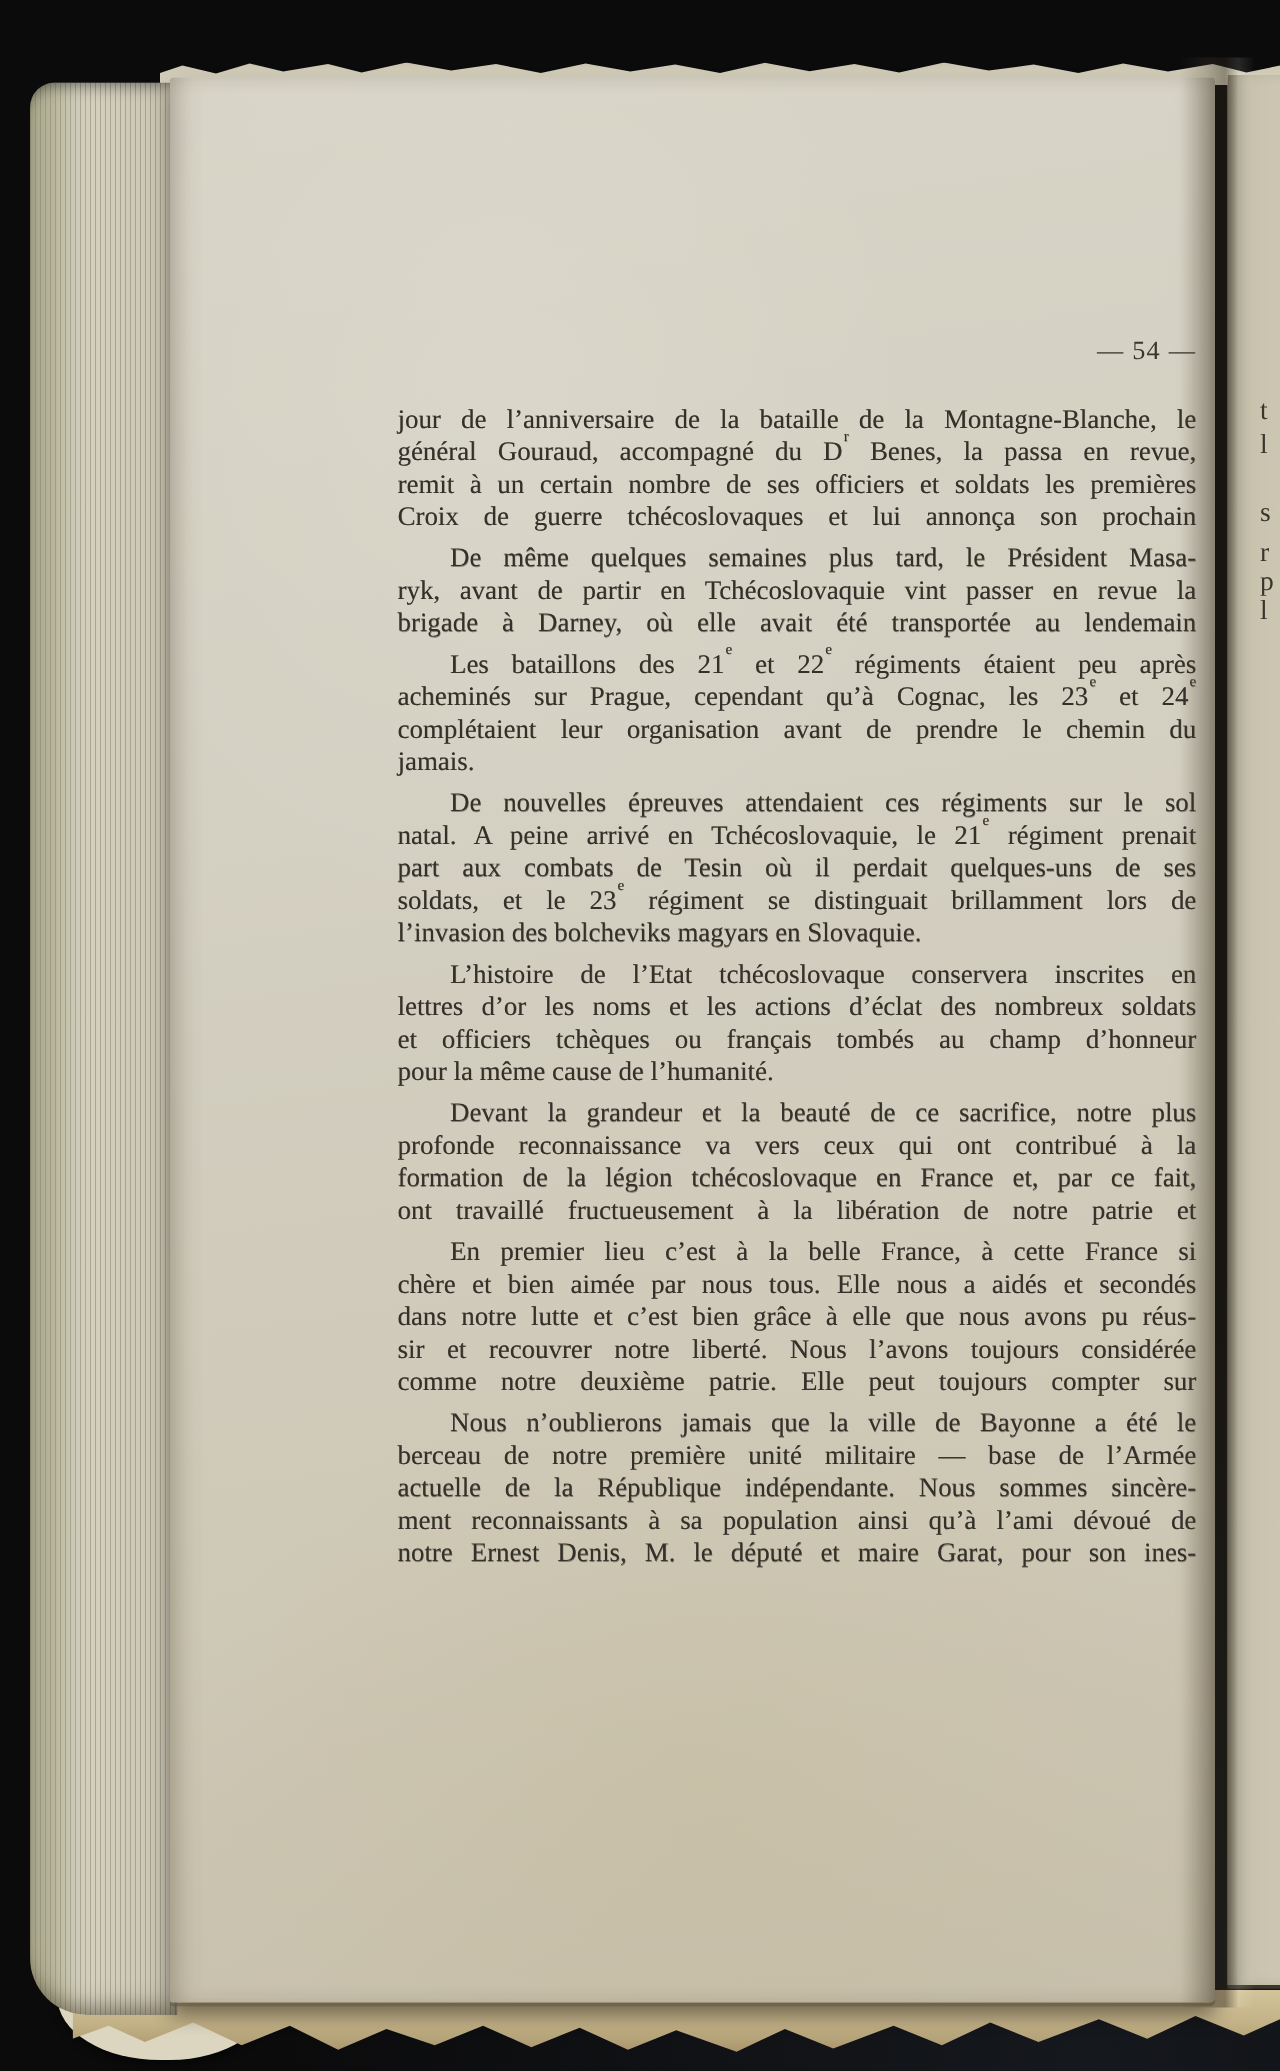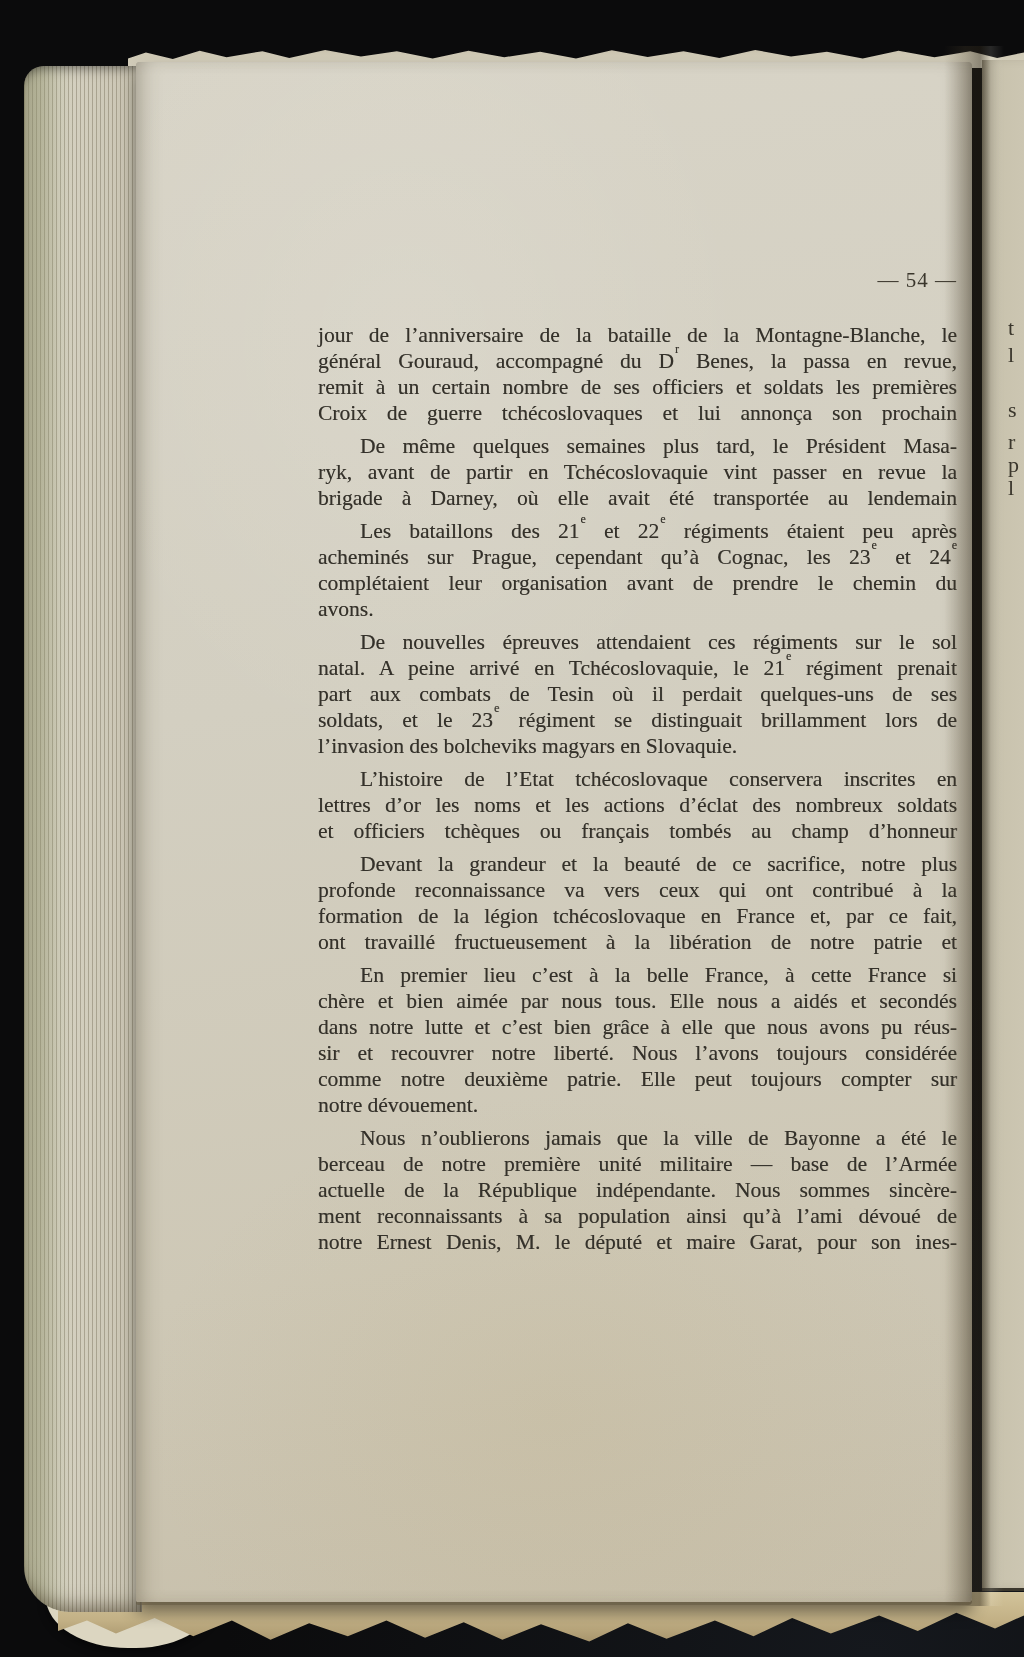--- a/index.html
+++ b/index.html
@@ -119,47 +119,47 @@
         </div>
         <div class="para">
           <div class="line indent">De même quelques semaines plus tard, le Président Masa-</div>
           <div class="line">ryk, avant de partir en Tchécoslovaquie vint passer en revue la</div>
           <div class="line">brigade à Darney, où elle avait été transportée au lendemain</div>
         </div>
         <div class="para">
           <div class="line indent">Les bataillons des 21<sup>e</sup> et 22<sup>e</sup> régiments étaient peu après</div>
           <div class="line">acheminés sur Prague, cependant qu’à Cognac, les 23<sup>e</sup> et 24<sup>e</sup></div>
           <div class="line">complétaient leur organisation avant de prendre le chemin du</div>
-          <div class="line last">avons.</div>
+          <div class="line last">jamais.</div>
         </div>
         <div class="para">
           <div class="line indent">De nouvelles épreuves attendaient ces régiments sur le sol</div>
           <div class="line">natal. A peine arrivé en Tchécoslovaquie, le 21<sup>e</sup> régiment prenait</div>
           <div class="line">part aux combats de Tesin où il perdait quelques-uns de ses</div>
           <div class="line">soldats, et le 23<sup>e</sup> régiment se distinguait brillamment lors de</div>
           <div class="line last">l’invasion des bolcheviks magyars en Slovaquie.</div>
         </div>
         <div class="para">
           <div class="line indent">L’histoire de l’Etat tchécoslovaque conservera inscrites en</div>
           <div class="line">lettres d’or les noms et les actions d’éclat des nombreux soldats</div>
           <div class="line">et officiers tchèques ou français tombés au champ d’honneur</div>
+          <div class="line last">pour la même cause de l’humanité.</div>
         </div>
         <div class="para">
           <div class="line indent">Devant la grandeur et la beauté de ce sacrifice, notre plus</div>
           <div class="line">profonde reconnaissance va vers ceux qui ont contribué à la</div>
           <div class="line">formation de la légion tchécoslovaque en France et, par ce fait,</div>
           <div class="line">ont travaillé fructueusement à la libération de notre patrie et</div>
         </div>
         <div class="para">
           <div class="line indent">En premier lieu c’est à la belle France, à cette France si</div>
           <div class="line">chère et bien aimée par nous tous. Elle nous a aidés et secondés</div>
           <div class="line">dans notre lutte et c’est bien grâce à elle que nous avons pu réus-</div>
           <div class="line">sir et recouvrer notre liberté. Nous l’avons toujours considérée</div>
           <div class="line">comme notre deuxième patrie. Elle peut toujours compter sur</div>
-          <div class="line last">notre dévouement.</div>
         </div>
         <div class="para">
           <div class="line indent">Nous n’oublierons jamais que la ville de Bayonne a été le</div>
           <div class="line">berceau de notre première unité militaire — base de l’Armée</div>
           <div class="line">actuelle de la République indépendante. Nous sommes sincère-</div>
           <div class="line">ment reconnaissants à sa population ainsi qu’à l’ami dévoué de</div>
           <div class="line">notre Ernest Denis, M. le député et maire Garat, pour son ines-</div>
         </div>
       </div>
   </div>

